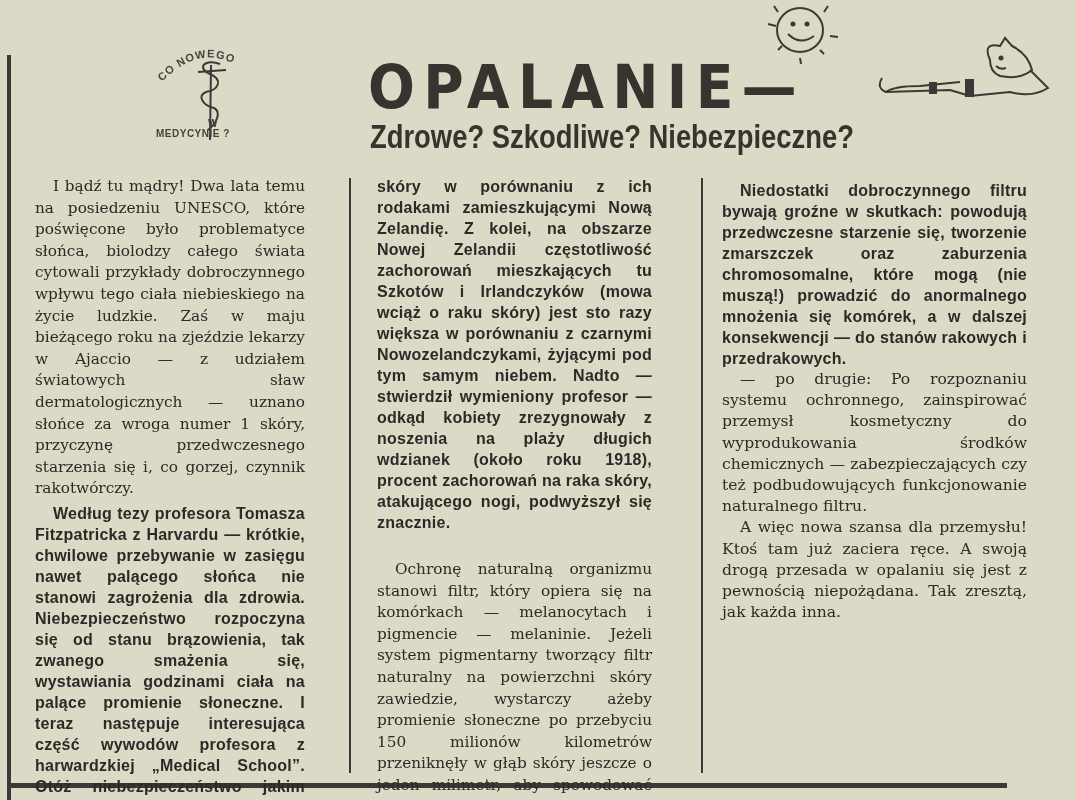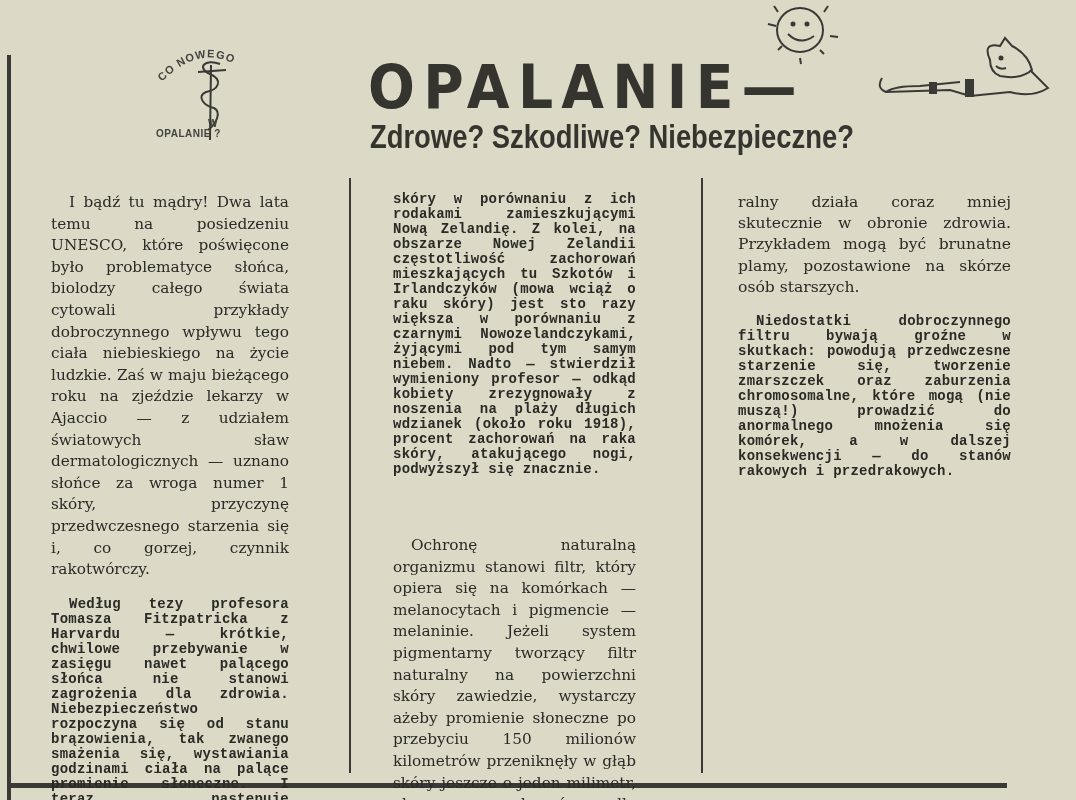--- a/index.html
+++ b/index.html
@@ -9,22 +9,22 @@
   .bottom-rule{position:absolute;left:7px;top:783px;width:1000px;height:5px;background:#3a3935;}
   .divider{position:absolute;width:2px;background:#3a3935;}
   .logo{position:absolute;left:150px;top:40px;width:120px;height:100px;}
   .logo svg{position:absolute;left:0;top:0;}
   .logo .w{position:absolute;left:53px;top:110px;font:bold 10px "Liberation Sans",sans-serif;color:#44433e;}
   .logo .med{position:absolute;left:8px;top:121px;font:bold 10px "Liberation Sans",sans-serif;letter-spacing:0.5px;color:#44433e;white-space:nowrap;}
   .title{position:absolute;left:368px;top:52px;font:bold 60px "DejaVu Sans",sans-serif;letter-spacing:9px;color:#35342f;transform:scaleX(0.92);transform-origin:left top;}
   .subtitle{position:absolute;left:370px;top:118px;font:bold 33px "Liberation Sans Narrow","Liberation Sans",sans-serif;color:#35342f;transform:scaleX(0.83);transform-origin:left top;white-space:nowrap;}
   .illustration{position:absolute;left:660px;top:0;}
   .col{position:absolute;font-size:14.6px;line-height:20.2px;text-align:justify;}
-  .col p{margin:16px;text-indent:18px;}
-  .col p.small{font-family:Liberation Mono, monospace;font-weight:bold;font-size:14px;line-height:15px;letter-spacing:0.25px;}
+  .col p{margin:0;text-indent:18px;}
+  .col p.small{font-family:Liberation Sans, sans-serif;font-weight:bold;font-size:16px;line-height:21px;letter-spacing:0.25px;}
   .c1{left:35px;top:176px;width:270px;}
   .c2{left:377px;top:176px;width:275px;}
   .c3{left:722px;top:176px;width:305px;font-size:15px;}
   .col p.big{font-size:15.3px;line-height:21.6px;}
   .c3 p.big{font-size:15.6px;line-height:21.2px;}
   .gap{height:14px;}
   em{font-style:italic;}
   b.inl{font-weight:bold;}
 </style>
 </head>
@@ -43,21 +43,21 @@
           <path id="arc" d="M12,42 Q58,-6 106,40"></path>
         </defs>
       <text font-family="Liberation Sans, sans-serif" font-size="11" font-weight="bold" fill="#44433e" letter-spacing="1">
         <textPath href="#arc">CO NOWEGO</textPath>
       </text>
       <line x1="61" y1="25" x2="60" y2="100" stroke="#3a3935" stroke-width="2"></line>
       <path d="M70,24 C55,18 46,28 60,34 C74,40 68,50 56,52 C46,56 54,66 64,68 C72,72 66,84 58,90" fill="none" stroke="#3a3935" stroke-width="2"></path>
       <line x1="48" y1="32" x2="76" y2="30" stroke="#3a3935" stroke-width="2"></line>
     </svg>
     <span class="w" style="top:78px;left:58px;">W</span>
-    <span class="med" style="top:88px;left:6px;">OPALANIE ?</span>
+    <span class="med" style="top:88px;left:6px;">MEDYCYNIE ?</span>
   </div>
 
   <div class="title">OPALANIE—</div>
   <div class="subtitle">Zdrowe? Szkodliwe? Niebezpieczne?</div>
 
   <svg class="illustration" width="416" height="115" viewBox="0 0 416 115">
     <g fill="none" stroke="#3a3935" stroke-width="2">
       <ellipse cx="140" cy="30" rx="23" ry="22"></ellipse>
       <circle cx="133" cy="24" r="1.5" fill="#3a3935"></circle>
       <circle cx="147" cy="24" r="1.5" fill="#3a3935"></circle>
@@ -86,18 +86,19 @@
     <p class="small" style="margin-top:3px;">Według tezy profesora Tomasza Fitzpatricka z Harvardu — krótkie, chwilowe przebywanie w zasięgu nawet palącego słońca nie stanowi zagrożenia dla zdrowia. Niebezpieczeństwo rozpoczyna się od stanu brązowienia, tak zwanego smażenia się, wystawiania godzinami ciała na palące promienie słoneczne. I teraz następuje interesująca część wywodów profesora z harwardzkiej „Medical School”. Otóż niebezpieczeństwo jakim grozi opalanie się, według opinii referenta, jest uzależnione od koloru skóry i włosów. A więc inne jest dla blondynek, brunetek, a jeszcze inne dla istot dwunogich, a rudych. Mechanizm obronny organizmu reaguje także odmiennie — w zależności od strefy zamieszkania i urodzenia. Statystyka prowadzona systematycznie przez ośrodki onkologiczne wykazała, że Szkoci i Irlandczycy żyjący w swoim kraju ojczystym chorują dziesięć razy rzadziej na raka</p>
   </div>
 
   <div class="col c2">
     <p class="small" style="text-indent:0;"><span>skóry w porównaniu z ich rodakami zamieszkującymi Nową Zelandię. Z kolei, na obszarze Nowej Zelandii częstotliwość zachorowań mieszkających tu Szkotów i Irlandczyków (mowa wciąż o raku skóry) </span><b class="inl">jest sto razy większa</b><span> w porównaniu z czarnymi Nowozelandczykami, żyjącymi pod tym samym niebem. Nadto — stwierdził wymieniony profesor — odkąd kobiety zrezygnowały z noszenia na plaży długich wdzianek (około roku 1918), procent zachorowań na raka skóry, atakującego nogi, podwyższył się znacznie.</span></p>
     <div class="gap" style="height:26px;"></div>
     <p class="big"><span>Ochronę naturalną organizmu stanowi filtr, który opiera się na komórkach — melanocytach i pigmencie — melaninie. Jeżeli system pigmentarny tworzący filtr naturalny na powierzchni skóry zawiedzie, wystarczy ażeby promienie słoneczne po przebyciu 150 milionów kilometrów przeniknęły w głąb skóry jeszcze o jeden milimetr, aby spowodować dla organizmu poważne i nieodwracalne szkody. Skutkiem upartej, przedłużającej się działalności ultrafioletu (czytaj: upartego, nadmiernego </span><em>smażenia się!</em><span>) — melanocyty, które są komórkami nerwowymi, a co za tym idzie posiadają minimalną szansę regeneracji i reprodukcji, starzeją się. W tych przypadkach filtr natu-</span></p>
   </div>
 
   <div class="col c3">
-    <p class="big" style="text-indent:0;">ralny działa coraz mniej skutecznie w obronie zdrowia. Przykładem mogą być brunatne plamy, pozostawione na skórze osób starszych.</p>
     <p class="small" style="margin-top:4px;">Niedostatki dobroczynnego filtru bywają groźne w skutkach: powodują przedwczesne starzenie się, tworzenie zmarszczek oraz zaburzenia chromosomalne, które mogą (nie muszą!) prowadzić do anormalnego mnożenia się komórek, a w dalszej konsekwencji — do stanów rakowych i przedrakowych.</p>
+    <p class="big">— po drugie: Po rozpoznaniu systemu ochronnego, zainspirować przemysł kosmetyczny do wyprodukowania środków chemicznych — zabezpieczających czy też podbudowujących funkcjonowanie naturalnego filtru.</p>
+    <p class="big">A więc nowa szansa dla przemysłu! Ktoś tam już zaciera ręce. A swoją drogą przesada w opalaniu się jest z pewnością niepożądana. Tak zresztą, jak każda inna.</p>
 
   </div>
 
 </div>
 
 </body></html>

